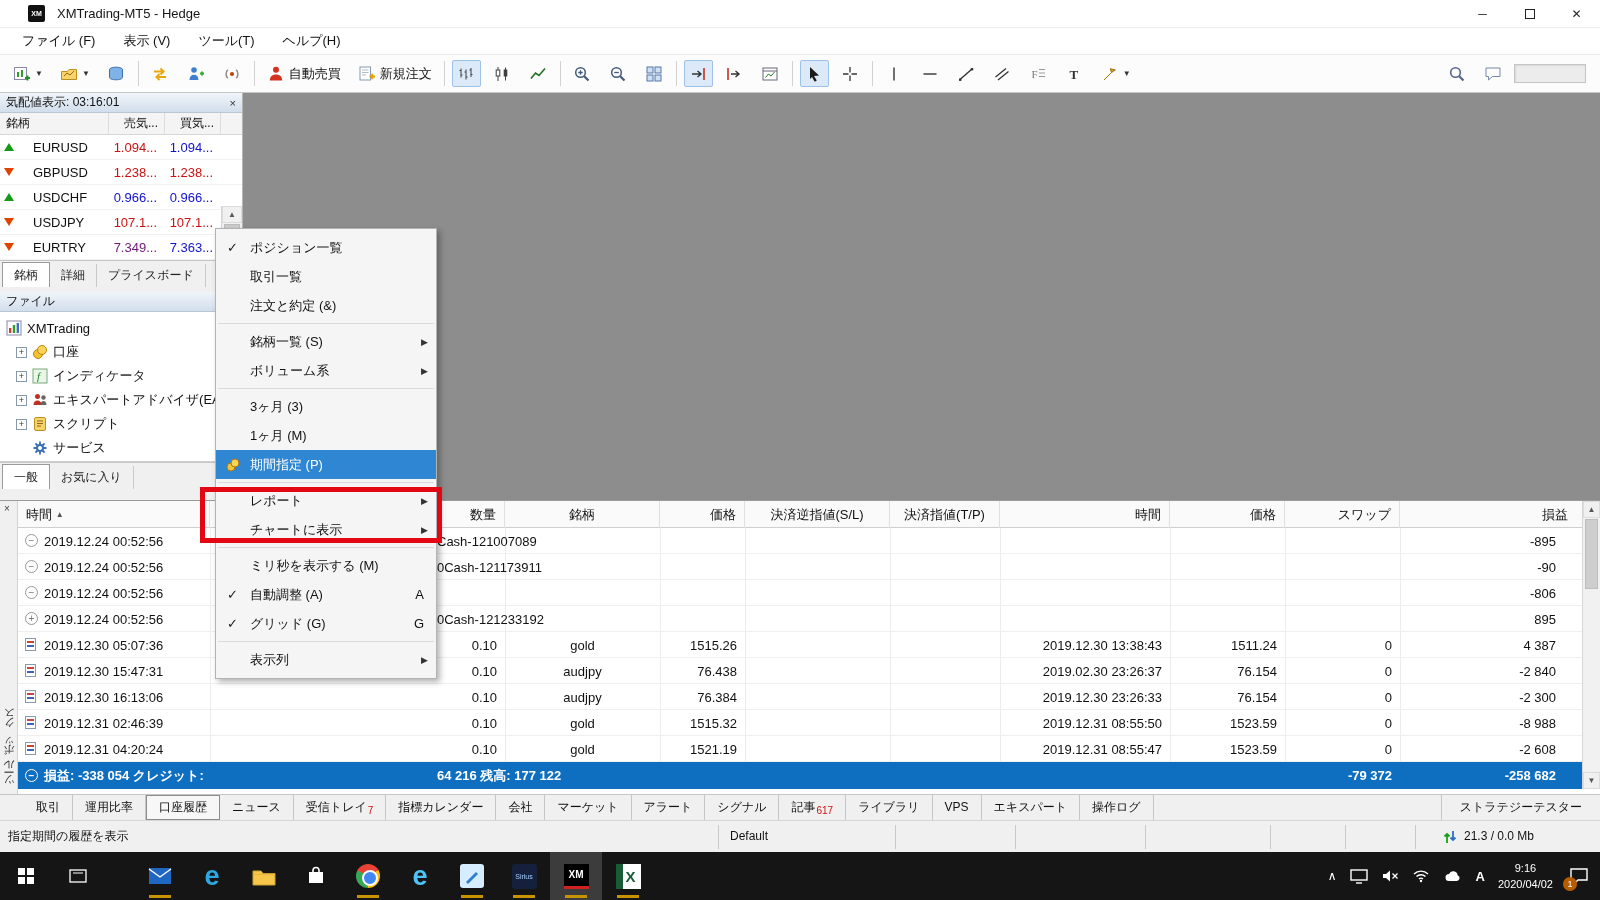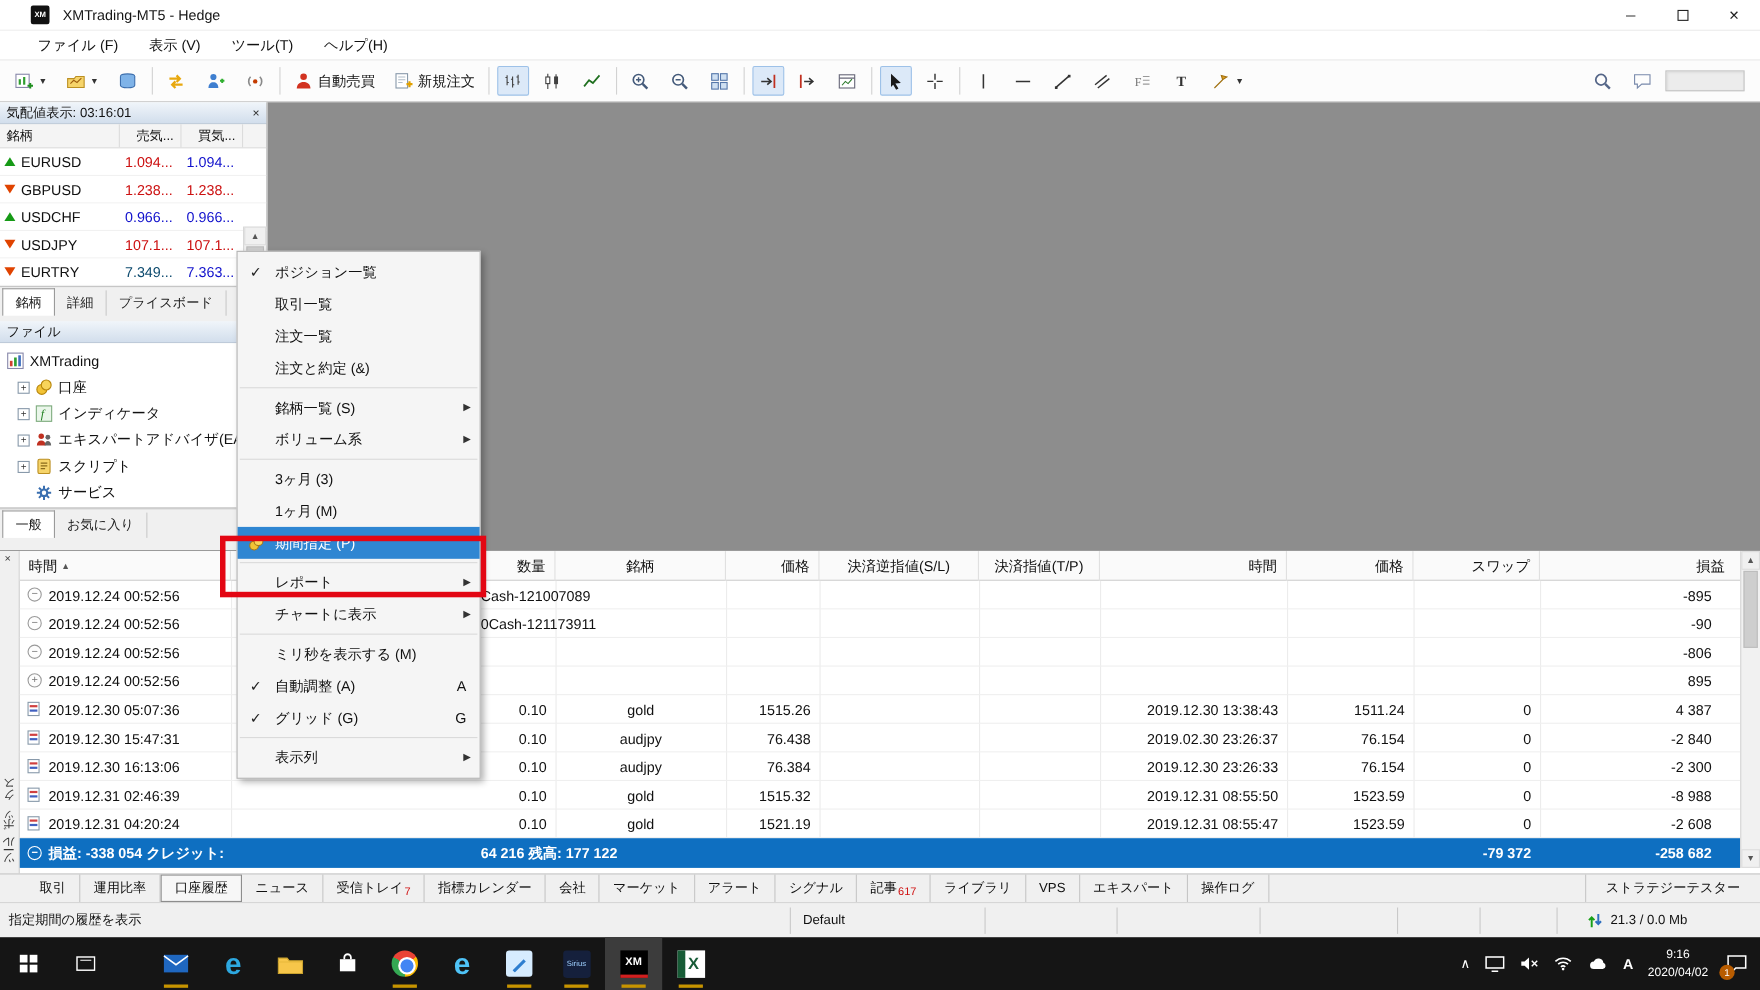--- a/index.html
+++ b/index.html
@@ -8,39 +8,39 @@
 .abs{position:absolute}
 svg{display:block}
 
 .titlebar{left:0;top:0;width:1600px;height:28px;background:#fff;border-bottom:1px solid #ececec;display:flex;align-items:center}
 .appicon{width:17px;height:17px;margin-left:28px;background:#111;border-radius:2px;color:#fff;font-size:7px;font-weight:bold;display:flex;align-items:center;justify-content:center}
 .wtitle{margin-left:12px;font-size:13px;color:#151515}
 .wbtns{margin-left:auto;display:flex}
 .wbtn{width:47px;height:27px;display:flex;align-items:center;justify-content:center;font-size:12px;color:#222}
 .maxbox{width:10px;height:10px;border:1px solid #222}
 
-.menubar{left:0;top:28px;width:1352px;height:26px;background:#fff;display:flex;align-items:center;padding-left:20px}
+.menubar{left:0;top:28px;width:1352px;height:26px;background:#fff;display:flex;align-items:center;padding-left:8px}
 .mitem{padding:0 14px;line-height:26px}
 
 .toolbar{left:0;top:54px;width:1600px;height:39px;background:#fcfcfc;border-top:1px solid #e9e9e9;border-bottom:1px solid #c6c6c6;display:flex;align-items:center;padding:0 8px;gap:7px}
 .tbtn{height:27px;min-width:29px;display:flex;align-items:center;justify-content:center;border:1px solid transparent;border-radius:2px;gap:4px;padding:0 4px}
 .tbtn.pressed{background:#dce9f8;border-color:#9dc1e8}
 .tsep{width:1px;height:25px;background:#d2d2d2}
 .caret{font-size:8px;color:#333}
 .tspacer{flex:1}
 .tfield{width:72px;height:19px;background:#ececec;border:1px solid #c4c4c4;box-shadow:inset 1px 1px 2px #d8d8d8;margin-right:6px}
 
 .leftcol{left:0;top:93px;width:243px;height:407px;background:#f0f0f0;border-right:1px solid #b5b5b5}
 .phead{height:20px;background:linear-gradient(#f0f5fa,#d2deec);border-bottom:1px solid #b9c6d6;display:flex;align-items:center;padding:0 6px;font-size:12px}
 .phead .x{margin-left:auto;font-size:11px;color:#333}
 .mw-colhead{display:grid;grid-template-columns:109px 56px 56px;height:22px;background:#f4f4f4;border-bottom:1px solid #d7d7d7;font-size:12px}
 .mw-colhead>div{border-right:1px solid #dcdcdc;height:100%;display:flex;align-items:center;padding:0 6px}
 .mw-colhead>div.r{justify-content:flex-end}
 .mw-row{display:grid;grid-template-columns:109px 56px 56px;height:25px;align-items:center;background:#fff;border-bottom:1px solid #f1f1f1}
-.mw-sym{display:flex;align-items:center;gap:5px;padding-left:4px}
+.mw-sym{display:flex;align-items:center;gap:19px;padding-left:4px}
 .tri-up{width:0;height:0;border-left:5px solid transparent;border-right:5px solid transparent;border-bottom:8px solid #169a16}
 .tri-dn{width:0;height:0;border-left:5px solid transparent;border-right:5px solid transparent;border-top:8px solid #e04300}
 .mw-px{text-align:right;padding-right:8px}
 .vscroll{position:absolute;left:221px;top:113px;width:21px;height:150px;background:#f0f0f0;border-left:1px solid #d5d5d5}
 .sarrow{height:17px;display:flex;align-items:center;justify-content:center;font-size:8px;color:#555;background:#f0f0f0;border:1px solid #dcdcdc}
 .sthumb{height:46px;background:#cecece;border:1px solid #bdbdbd;margin:1px 2px}
 .tabstrip{display:flex;align-items:flex-end;height:27px;background:#f0f0f0;border-top:1px solid #c6c6c6;padding-left:2px}
 .ptab{padding:0 11px;line-height:23px;font-size:12px;border-right:1px solid #c9c9c9;color:#222}
 .ptab.active{background:#fff;border:1px solid #9a9a9a;border-bottom:none;line-height:24px}
 
@@ -432,21 +432,21 @@
             <span>USDJPY</span>
           </div>
         <div class="mw-px" style="color:#cc1111">107.1...</div>
         <div class="mw-px" style="color:#cc1111">107.1...</div>
       </div>
       <div class="mw-row">
         <div class="mw-sym">
             <span class="tri-dn"></span>
             <span>EURTRY</span>
           </div>
-        <div class="mw-px" style="color:#0c4a6e">7.349...</div>
+        <div class="mw-px" style="color:#701a75">7.349...</div>
         <div class="mw-px" style="color:#1111cc">7.363...</div>
       </div>
     </div>
     <div class="tabstrip">
       <div class="ptab active">銘柄</div>
       <div class="ptab">詳細</div>
       <div class="ptab">プライスボード</div>
     </div>
   </div>
 
@@ -582,20 +582,21 @@
         <span class="ic-circ">−</span>
       </span>
     <div class="tcell" style="left:26px;width:166px">2019.12.24 00:52:56</div>
     <div class="tcell r" style="left:1382px;width:170px;padding-right:14px">-806</div>
   </div>
   <div class="trow" style="top:105px">
     <span class="rowicon">
         <span class="ic-circ">+</span>
       </span>
     <div class="tcell" style="left:26px;width:166px">2019.12.24 00:52:56</div>
+    <div class="tcell" style="left:419px;width:230px">0Cash-121233192</div>
     <div class="tcell r" style="left:1382px;width:170px;padding-right:14px">895</div>
   </div>
   <div class="trow" style="top:131px">
     <span class="rowicon">
         <span class="ic-doc"></span>
       </span>
     <div class="tcell" style="left:26px;width:166px">2019.12.30 05:07:36</div>
     <div class="tcell r" style="left:400px;width:87px;padding-right:8px">0.10</div>
     <div class="tcell c" style="left:487px;width:155px">gold</div>
     <div class="tcell r" style="left:642px;width:85px;padding-right:8px">1515.26</div>
@@ -831,23 +832,20 @@
 
 <div class="abs cmenu">
   <div class="ci">
       <span class="chk">✓</span>
       <span>ポジション一覧</span>
     </div>
   <div class="ci">
       <span>取引一覧</span>
     </div>
   <div class="ci">
-      <span>注文一覧</span>
-    </div>
-  <div class="ci">
       <span>注文と約定 (&amp;)</span>
     </div>
   <div class="csep"></div>
   <div class="ci">
       <span>銘柄一覧 (S)</span>
       <span class="sub">▶</span>
     </div>
   <div class="ci">
       <span>ボリューム系</span>
       <span class="sub">▶</span>

